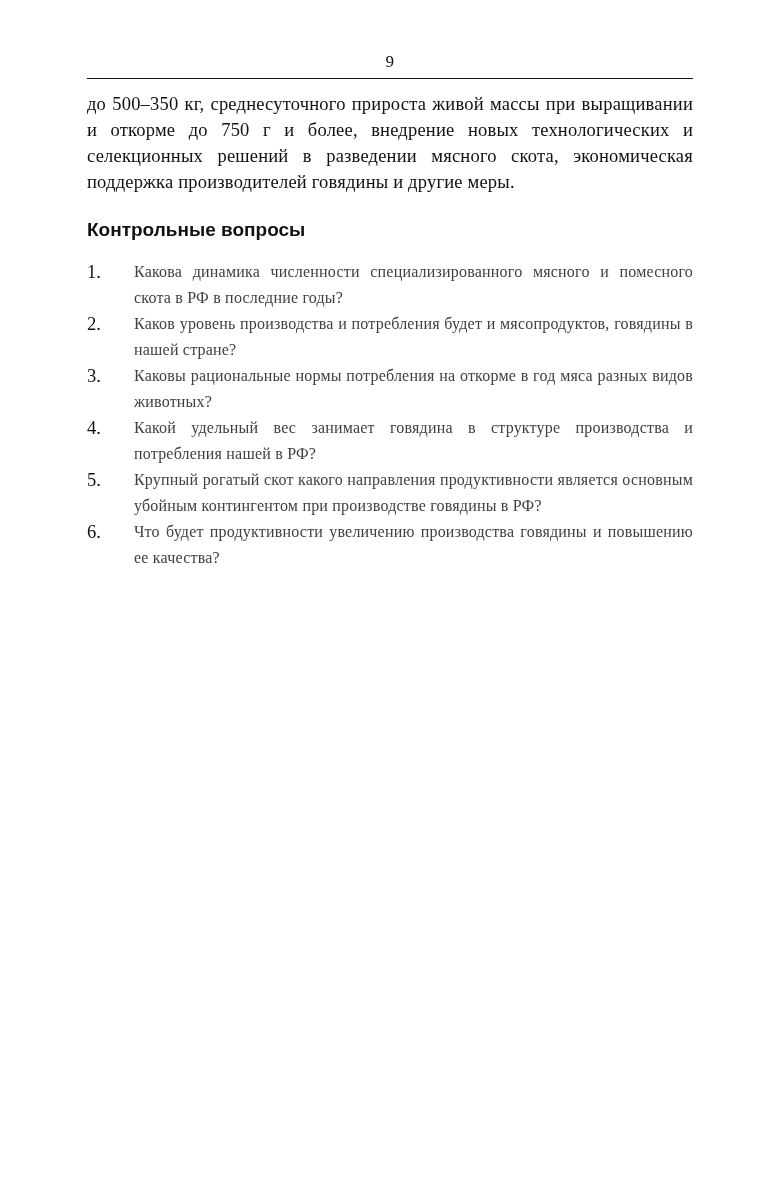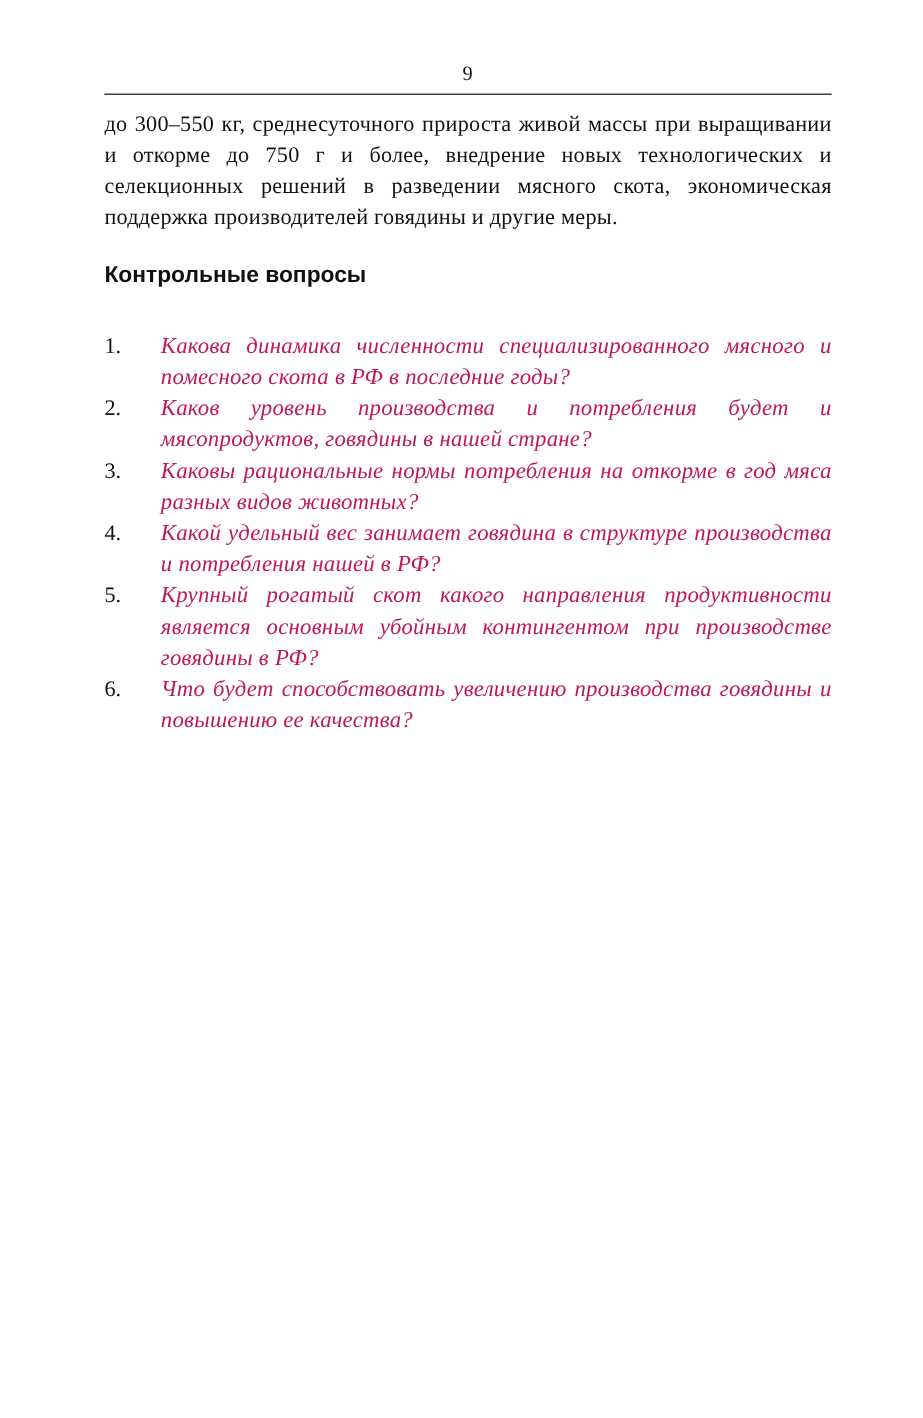--- a/index.html
+++ b/index.html
@@ -42,58 +42,57 @@
     line-height: 26px;
     text-align: justify;
     letter-spacing: 0.2px;
     color: #111111;
   }
   .section-heading {
     font-family: "Liberation Sans", "DejaVu Sans", sans-serif;
     font-weight: bold;
     font-size: 19px;
     margin-top: 24px;
-    margin-bottom: 35px;
+    margin-bottom: 18px;
     color: #111111;
   }
   .question-list {
     display: block;
   }
   .question-item {
     display: flex;
     align-items: flex-start;
     margin-bottom: 0;
   }
   .question-number {
     flex: 0 0 47px;
     font-size: 18.5px;
     line-height: 26px;
     color: #111111;
   }
   .question-text {
     flex: 1 1 auto;
-    font-size: 19px;
+    font-size: 16px;
     line-height: 26px;
     text-align: justify;
     letter-spacing: 0.2px;
-    color: #be185d;
-    font-style: italic;
+    color: #404040;
   }
 </style>
 </head>
 <body>
 
 <div class="page">
   <div class="content">
 
     <div class="page-number">9</div>
 
     <hr class="header-rule">
 
-    <p class="body-paragraph">до 300–550 кг, среднесуточного прироста живой массы при выращивании и откорме до 750 г и более, внедрение новых технологических и селекционных решений в разведении мясного скота, экономическая поддержка производителей говядины и другие меры.</p>
+    <p class="body-paragraph">до 500–350 кг, среднесуточного прироста живой массы при выращивании и откорме до 750 г и более, внедрение новых технологических и селекционных решений в разведении мясного скота, экономическая поддержка производителей говядины и другие меры.</p>
 
     <h2 class="section-heading">Контрольные вопросы</h2>
 
     <div class="question-list">
 
       <div class="question-item">
         <span class="question-number">1.</span>
         <span class="question-text">Какова динамика численности специализированного мясного и помесного скота в РФ в последние годы?</span>
       </div>
 
@@ -112,18 +111,18 @@
         <span class="question-text">Какой удельный вес занимает говядина в структуре производства и потребления нашей в РФ?</span>
       </div>
 
       <div class="question-item">
         <span class="question-number">5.</span>
         <span class="question-text">Крупный рогатый скот какого направления продуктивности является основным убойным контингентом при производстве говядины в РФ?</span>
       </div>
 
       <div class="question-item">
         <span class="question-number">6.</span>
-        <span class="question-text">Что будет способствовать увеличению производства говядины и повышению ее качества?</span>
+        <span class="question-text">Что будет продуктивности увеличению производства говядины и повышению ее качества?</span>
       </div>
 
     </div>
   </div>
 </div>
 
 </body></html>

